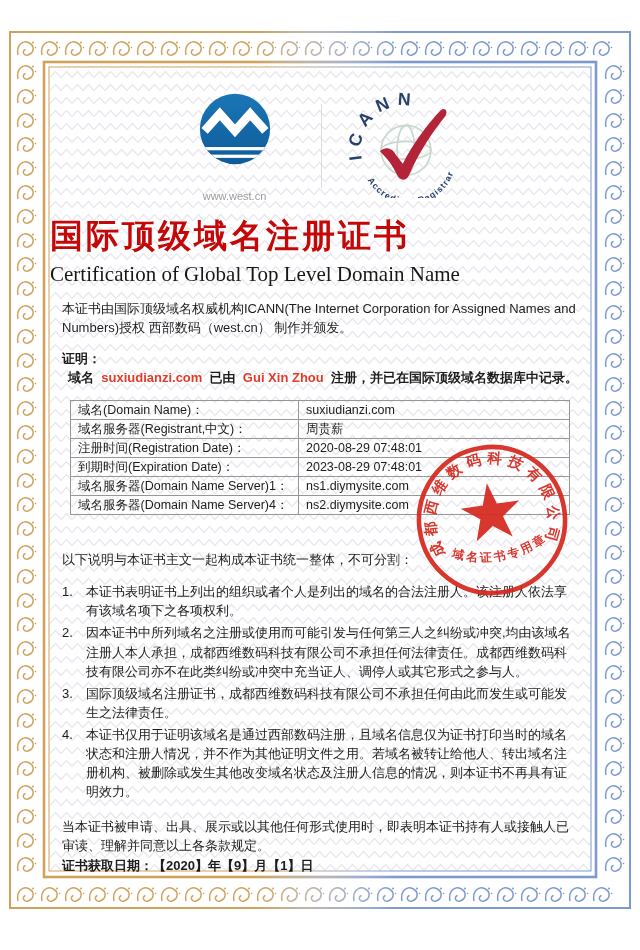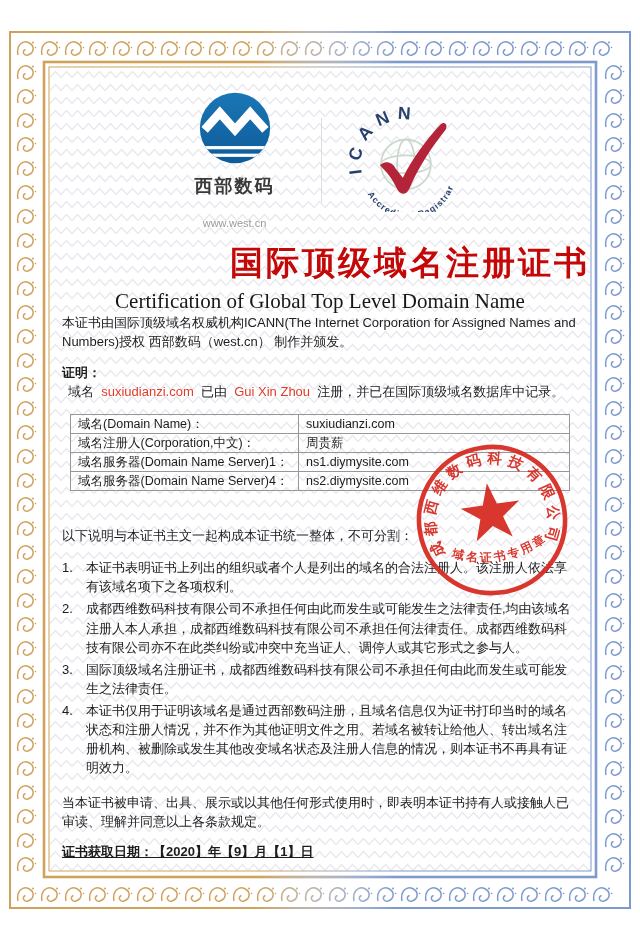--- a/index.html
+++ b/index.html
@@ -8,39 +8,39 @@
   svg.frame,svg.bg{position:absolute;pointer-events:none;}
   svg.frame{left:0;top:0;z-index:2;}
   svg.bg{left:50px;top:68px;z-index:0;}
   .content{position:absolute;left:50px;top:68px;width:540px;height:804px;z-index:3;}
   .logos{display:flex;justify-content:center;align-items:center;margin-top:22px;}
   .west{width:120px;text-align:center;}
   .west .zh{font-size:18px;font-weight:bold;color:#3a3a3a;letter-spacing:2px;margin-top:4px;}
   .west .url{font-size:11px;color:#9a9a9a;margin-top:19px;}
   .logo-divider{width:1px;height:84px;background:#ddd;margin:0 26px;}
   .icann{width:118px;}
-  h1.title{margin:12px 0 0;text-align:right;font-size:33px;font-weight:bold;
+  h1.title{margin:12px 0 0;text-align:left;font-size:33px;font-weight:bold;
            letter-spacing:3px;color:#c40707;}
-  h2.subtitle{margin:3px 0 0;text-align:center;font-weight:normal;font-size:21px;color:#171717;
+  h2.subtitle{margin:3px 0 0;text-align:left;font-weight:normal;font-size:21px;color:#171717;
               font-family:"Liberation Serif","DejaVu Serif",serif;}
   p{margin:0;padding:0 12px;font-size:13px;line-height:1.45;}
-  .intro{}
+  .intro{margin-top:13px;}
   .proof-head{margin-top:12px;font-weight:bold;}
-  .proof{font-weight:normal;padding-left:18px;}
+  .proof{font-weight:bold;padding-left:18px;}
   .red{color:#e23a28;}
   table.details{margin:13px 0 0 20px;border-collapse:collapse;width:500px;font-size:12.5px;border-radius:19px;}
   table.details td{border:1px solid #979797;height:18px;padding:0 0 0 7px;background:transparent;}
   td.lbl{width:220px;}
   .notes-intro{margin-top:36px;}
   .note{display:flex;padding:0 12px;font-size:13px;line-height:1.47;margin-top:3px;}
   .note .num{width:24px;flex:none;}
   .note .txt{flex:1;}
   .notes-block{margin-top:12px;}
   .closing{margin-top:17px;font-weight:normal;}
-  .issue{font-weight:bold;margin-top:11px;text-decoration:underline;}
+  .issue{font-weight:bold;margin-top:1px;}
   .seal{position:absolute;left:412px;top:440px;width:160px;height:160px;z-index:5;opacity:.93;}
 </style>
 </head>
 <body>
 
 <div class="page">
 
   <svg class="bg" width="540" height="804">
     <defs>
       <pattern id="zig" width="22" height="13" patternUnits="userSpaceOnUse">
@@ -219,21 +219,20 @@
                 <circle cx="40" cy="40" r="37"></circle>
               </clipPath>
           </defs>
           <g clip-path="url(#wclip)">
             <rect width="80" height="80" fill="url(#wblue)"></rect>
             <path d="M8 42 L24 24 L40 42 L56 24 L72 42" fill="none" stroke="#fff" stroke-width="9"></path>
             <rect x="0" y="59" width="80" height="3.4" fill="#fff"></rect>
             <rect x="0" y="67" width="80" height="3.4" fill="#fff"></rect>
           </g>
         </svg>
-        <div class="zh">西部数码</div>
         <div class="url">www.west.cn</div>
       </div>
 
       <div class="logo-divider"></div>
 
       <div class="icann">
         <svg width="118" height="108" viewBox="0 0 110 104">
           <g stroke="#c9d8cd" stroke-width="1.6" fill="none">
             <circle cx="54" cy="58" r="24"></circle>
             <ellipse cx="54" cy="58" rx="24" ry="8.5"></ellipse>
@@ -263,22 +262,30 @@
     <p class="proof-head">证明：</p>
     <p class="proof"><span>域名</span>&nbsp;&nbsp;<span class="red">suxiudianzi.com</span>&nbsp;&nbsp;<span>已由</span>&nbsp;&nbsp;<span class="red">Gui Xin Zhou</span>&nbsp;&nbsp;<span>注册，并已在国际顶级域名数据库中记录。</span></p>
 
     <table class="details">
       <tbody>
         <tr>
           <td class="lbl">域名(Domain Name)：</td>
           <td>suxiudianzi.com</td>
           </tr>
         <tr>
-          <td class="lbl">域名注册人(Corporation,中文)：</td>
+          <td class="lbl">域名服务器(Registrant,中文)：</td>
           <td>周贵薪</td>
+          </tr>
+        <tr>
+          <td class="lbl">注册时间(Registration Date)：</td>
+          <td>2020-08-29 07:48:01</td>
+          </tr>
+        <tr>
+          <td class="lbl">到期时间(Expiration Date)：</td>
+          <td>2023-08-29 07:48:01</td>
           </tr>
         <tr>
           <td class="lbl">域名服务器(Domain Name Server)1：</td>
           <td>ns1.diymysite.com</td>
           </tr>
         <tr>
           <td class="lbl">域名服务器(Domain Name Server)4：</td>
           <td>ns2.diymysite.com</td>
           </tr>
       </tbody>
@@ -286,21 +293,21 @@
 
     <p class="notes-intro">以下说明与本证书主文一起构成本证书统一整体，不可分割：</p>
 
     <div class="notes-block">
       <div class="note">
         <span class="num">1.</span>
         <span class="txt">本证书表明证书上列出的组织或者个人是列出的域名的合法注册人。该注册人依法享有该域名项下之各项权利。</span>
         </div>
       <div class="note">
         <span class="num">2.</span>
-        <span class="txt">成都西维数码科技有限公司不承担任何由此而发生或可能发生之法律责任,均由该域名注册人本人承担，成都西维数码科技有限公司不承担任何法律责任。成都西维数码科技有限公司亦不在此类纠纷或冲突中充当证人、调停人或其它形式之参与人。</span>
+        <span class="txt">因本证书中所列域名之注册或使用而可能引发与任何第三人之纠纷或冲突,均由该域名注册人本人承担，成都西维数码科技有限公司不承担任何法律责任。成都西维数码科技有限公司亦不在此类纠纷或冲突中充当证人、调停人或其它形式之参与人。</span>
         </div>
       <div class="note">
         <span class="num">3.</span>
         <span class="txt">国际顶级域名注册证书，成都西维数码科技有限公司不承担任何由此而发生或可能发生之法律责任。</span>
         </div>
       <div class="note">
         <span class="num">4.</span>
         <span class="txt">本证书仅用于证明该域名是通过西部数码注册，且域名信息仅为证书打印当时的域名状态和注册人情况，并不作为其他证明文件之用。若域名被转让给他人、转出域名注册机构、被删除或发生其他改变域名状态及注册人信息的情况，则本证书不再具有证明效力。</span>
         </div>
     </div>

